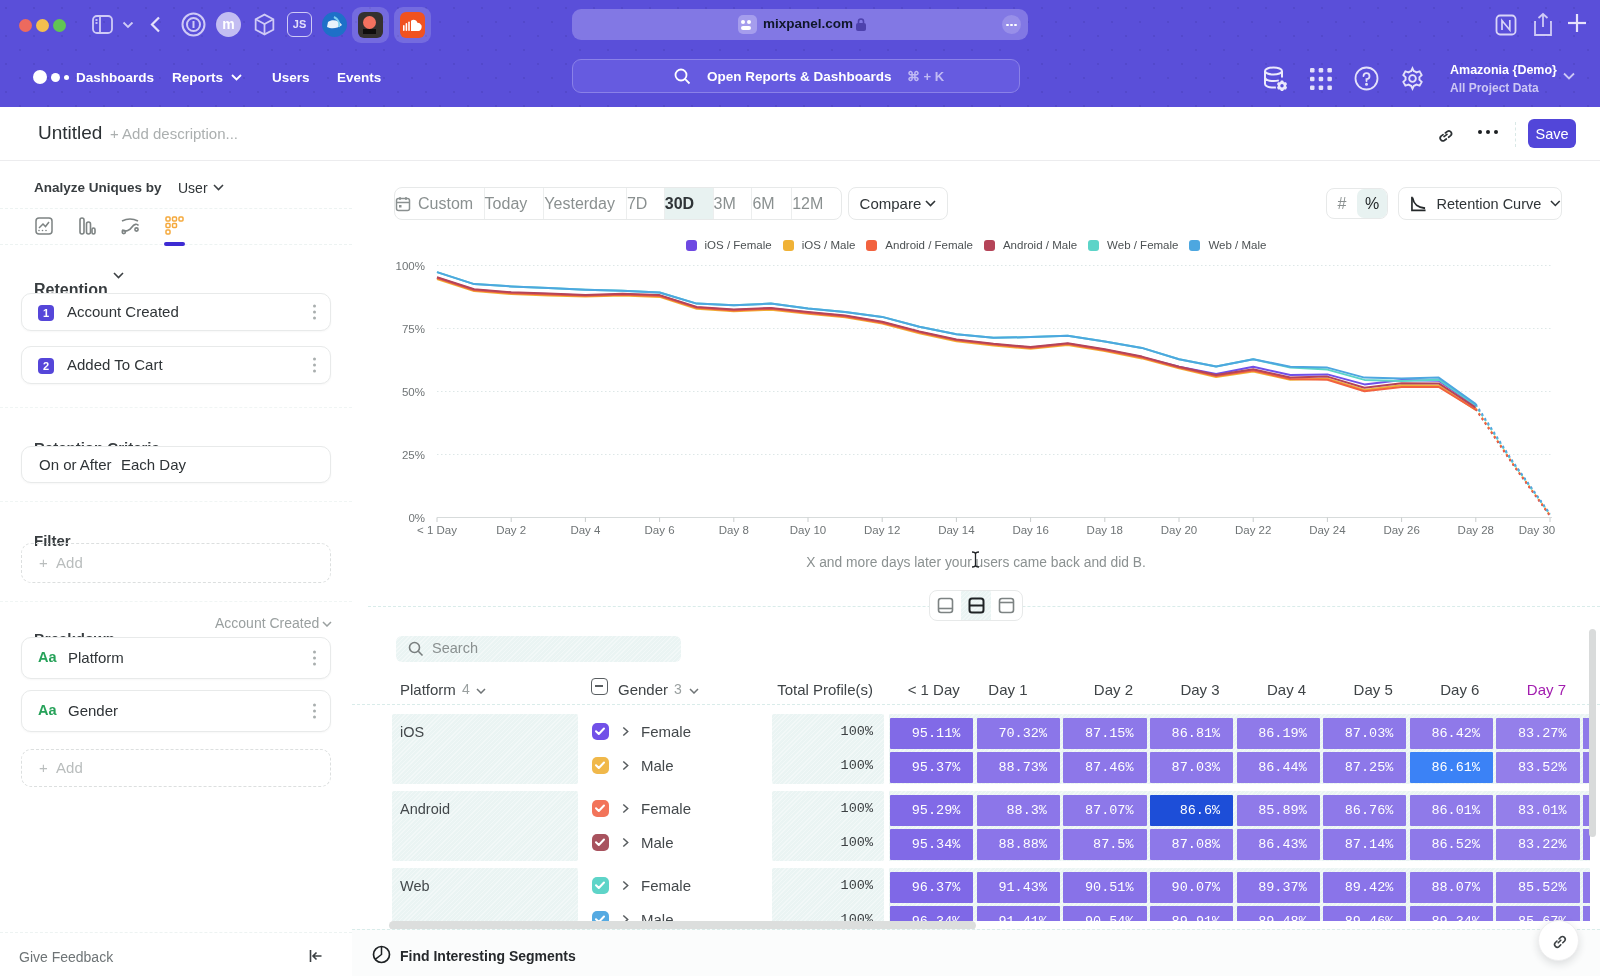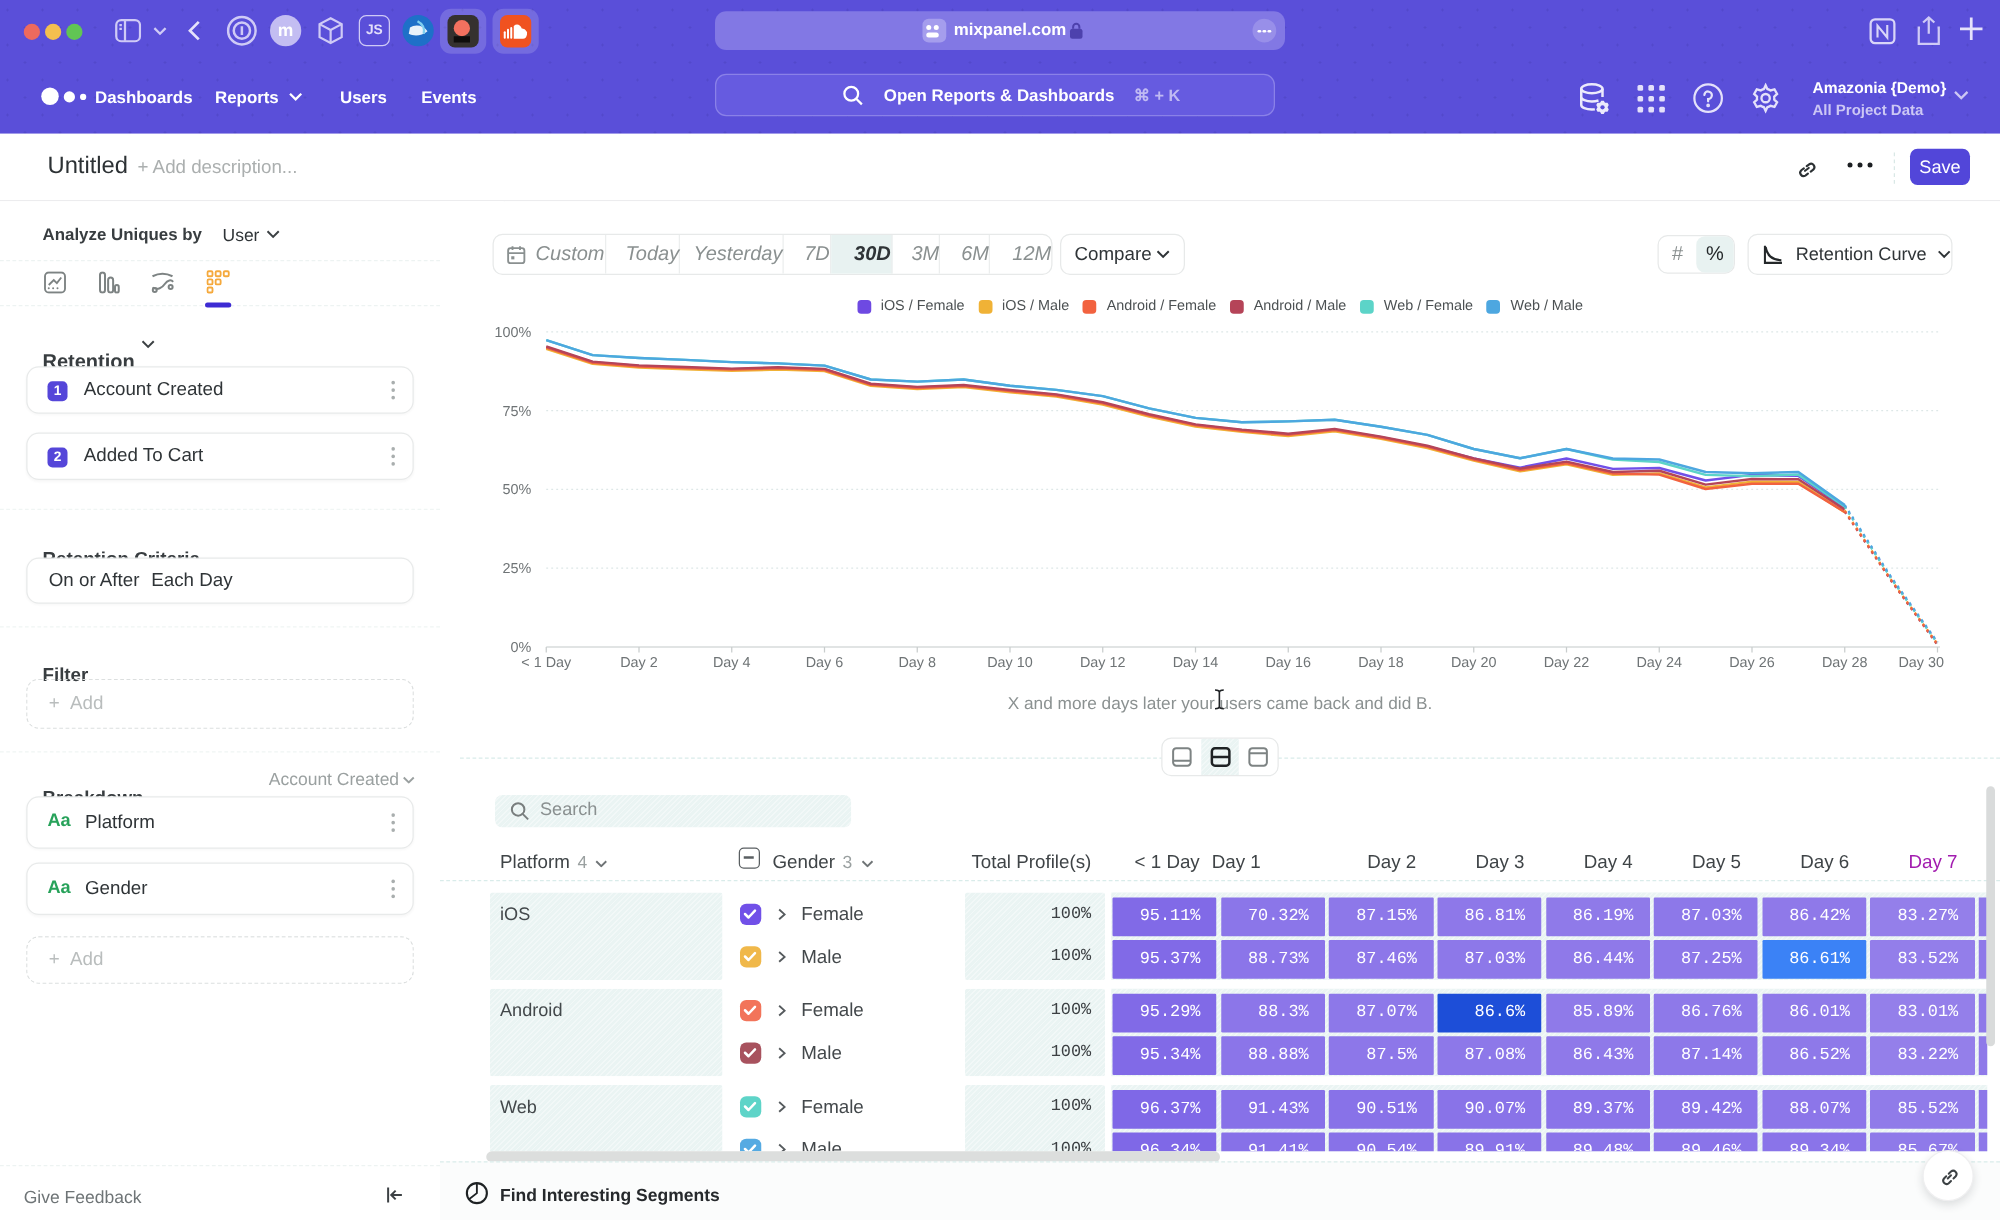--- a/index.html
+++ b/index.html
@@ -20,21 +20,21 @@
 #sidebar { position:absolute; left:0; top:161px; width:404px; height:815px; background:#fff; }
 #sidebar .vline { position:absolute; right:0; top:0; width:1px; height:771px; background:#e9efee; }
 .sb-card { position:absolute; left:21px; width:310px; background:#fff; border:1px solid #e8eaea; border-radius:10px; box-shadow:0 1px 2px rgba(40,45,60,0.04); }
 .sb-head { position:absolute; left:34px; font-size:16px; font-weight:700; color:#383d40;margin-top:16px; }
 .badge { position:absolute; left:16px; top:11px; width:16px; height:16px; border-radius:4px; background:#5546d9; color:#fff; font-size:11px; font-weight:700; text-align:center; line-height:16px; }
 .dots3 { position:absolute; right:14px; top:50%; margin-top:-8px; width:3px; height:16px; color:#a9aeae; }
 .dashadd { position:absolute; left:21px; width:310px; height:40px; border:1px dashed #dcdfdf; border-radius:10px; color:#b9bdbd; font-size:15px; line-height:38px; padding-left:17px; }
 
 #main { position:absolute; left:352px; top:161px; width:1248px; height:776px; background:#fff; }
 .btn { position:absolute; background:#fff; border:1px solid #e7e9e9; border-radius:8px; font-size:15px; color:#2f3437; display:flex; align-items:center; justify-content:center; }
-.seg { display:flex; align-items:center; justify-content:flex-end; height:100%; color:#8a9090; border-right:1px solid #eceeee;font-style:italic; }
+.seg { display:flex; align-items:center; justify-content:flex-start; height:100%; color:#8a9090; border-right:1px solid #eceeee; }
 
 .hatch { background:#eaf4f3; background-image:repeating-linear-gradient(135deg, rgba(255,255,255,0.38) 0 1px, rgba(255,255,255,0) 1px 3px); }
 .pcell { position:absolute; color:#fff; font-family:"Liberation Mono", monospace; font-size:13.5px; display:flex; align-items:center; justify-content:flex-end; padding-right:13px; border-radius:1px; }
 .mono { font-family:"Liberation Mono", monospace; }
 .chk { position:absolute; width:17px; height:17px; border-radius:5px; }
 .chk svg { position:absolute; left:2.5px; top:2.5px; }
 </style>
 </head>
 <body>
 <div id="chrome">
@@ -90,21 +90,21 @@
         </svg>
     </div>
   </div>
 
   <div class="abs" style="left:572px; top:9px; width:456px; height:31px; background:#8278e4; border-radius:9px;">
     <div class="abs" style="left:166px; top:6px; width:19px; height:19px; background:#a59ded; border-radius:5px;">
       <div class="abs" style="left:3px; top:5px; width:4px; height:4px; border-radius:50%; background:#fff;"></div>
       <div class="abs" style="left:8.5px; top:5px; width:4px; height:4px; border-radius:50%; background:#fff;"></div>
       <div class="abs" style="left:3px; top:10.5px; width:9.5px; height:4px; border-radius:2px; background:#fff;"></div>
     </div>
-    <div class="abs" style="left:191px; top:7px; color:#ffffff; font-size:13.5px; font-weight:700;">mixpanel.com</div>
+    <div class="abs" style="left:191px; top:7px; color:#0f172a; font-size:13.5px; font-weight:700;">mixpanel.com</div>
     <svg class="abs" style="left:283px; top:8px;" width="12" height="15" viewBox="0 0 12 15" fill="#4d41ad">
         <rect x="1" y="6" width="10" height="8" rx="2"></rect>
         <path d="M3.5 6 V4.5 A2.5 2.5 0 0 1 8.5 4.5 V6" stroke="#4d41ad" stroke-width="1.6" fill="none"></path>
       </svg>
     <div class="abs" style="right:7px; top:6px; width:19px; height:19px; background:#988fe9; border-radius:50%;">
       <div class="abs" style="left:4px; top:8.5px; width:2.5px; height:2.5px; border-radius:50%; background:#fff;"></div>
       <div class="abs" style="left:8px; top:8.5px; width:2.5px; height:2.5px; border-radius:50%; background:#fff;"></div>
       <div class="abs" style="left:12px; top:8.5px; width:2.5px; height:2.5px; border-radius:50%; background:#fff;"></div>
     </div>
   </div>
@@ -438,21 +438,21 @@
 <div class="abs" style="left:239px;top:517px;width:17px;height:17px;border:1.5px solid #5a5f62;border-radius:4px;">
       <div class="abs" style="left:3px;top:6px;width:8px;height:2px;background:#5a5f62;"></div>
     </div>
 <div class="abs" style="left:266px;top:520px;font-size:15px;font-weight:500;color:#3f4447;">Gender</div>
 <div class="abs" style="left:322px;top:520px;font-size:14px;color:#9aa0a0;">3</div>
 <svg class="abs" style="left:337px;top:527px;" width="10" height="6" viewBox="0 0 10 6" fill="none" stroke="#6f7476" stroke-width="1.5">
       <path d="M1 1 L5 5 L9 1"></path>
     </svg>
 <div class="abs" style="left:351px;top:520px;width:170px;font-size:15px;font-weight:500;color:#3f4447;text-align:right;">Total Profile(s)</div>
 <div class="abs" style="left:530.8px;top:520px;width:77px;font-size:15px;font-weight:500;color:#3f4447;text-align:right;">&lt; 1 Day</div>
-<div class="abs" style="left:617.4px;top:520px;width:77px;font-size:15px;font-weight:500;color:#3f4447;text-align:left;">Day 1</div>
+<div class="abs" style="left:617.4px;top:520px;width:77px;font-size:15px;font-weight:500;color:#3f4447;text-align:center;">Day 1</div>
 <div class="abs" style="left:704.0px;top:520px;width:77px;font-size:15px;font-weight:500;color:#3f4447;text-align:right;">Day 2</div>
 <div class="abs" style="left:790.6px;top:520px;width:77px;font-size:15px;font-weight:500;color:#3f4447;text-align:right;">Day 3</div>
 <div class="abs" style="left:877.2px;top:520px;width:77px;font-size:15px;font-weight:500;color:#3f4447;text-align:right;">Day 4</div>
 <div class="abs" style="left:963.8px;top:520px;width:77px;font-size:15px;font-weight:500;color:#3f4447;text-align:right;">Day 5</div>
 <div class="abs" style="left:1050.4px;top:520px;width:77px;font-size:15px;font-weight:500;color:#3f4447;text-align:right;">Day 6</div>
 <div class="abs" style="left:1137.0px;top:520px;width:77px;font-size:15px;font-weight:500;color:#a21caf;text-align:right;">Day 7</div>
 <div class="abs" style="left:0;top:550px;width:1238px;height:209.5px;overflow:hidden;">
 <div class="abs hatch" style="left:40px;top:2.5px;width:186px;height:70px;border-radius:2px;"></div>
 <div class="abs hatch" style="left:420px;top:2.5px;width:112px;height:70px;border-radius:2px;"></div>
 <div class="abs hatch" style="left:537.0px;top:2.5px;width:701.0px;height:70px;"></div>

